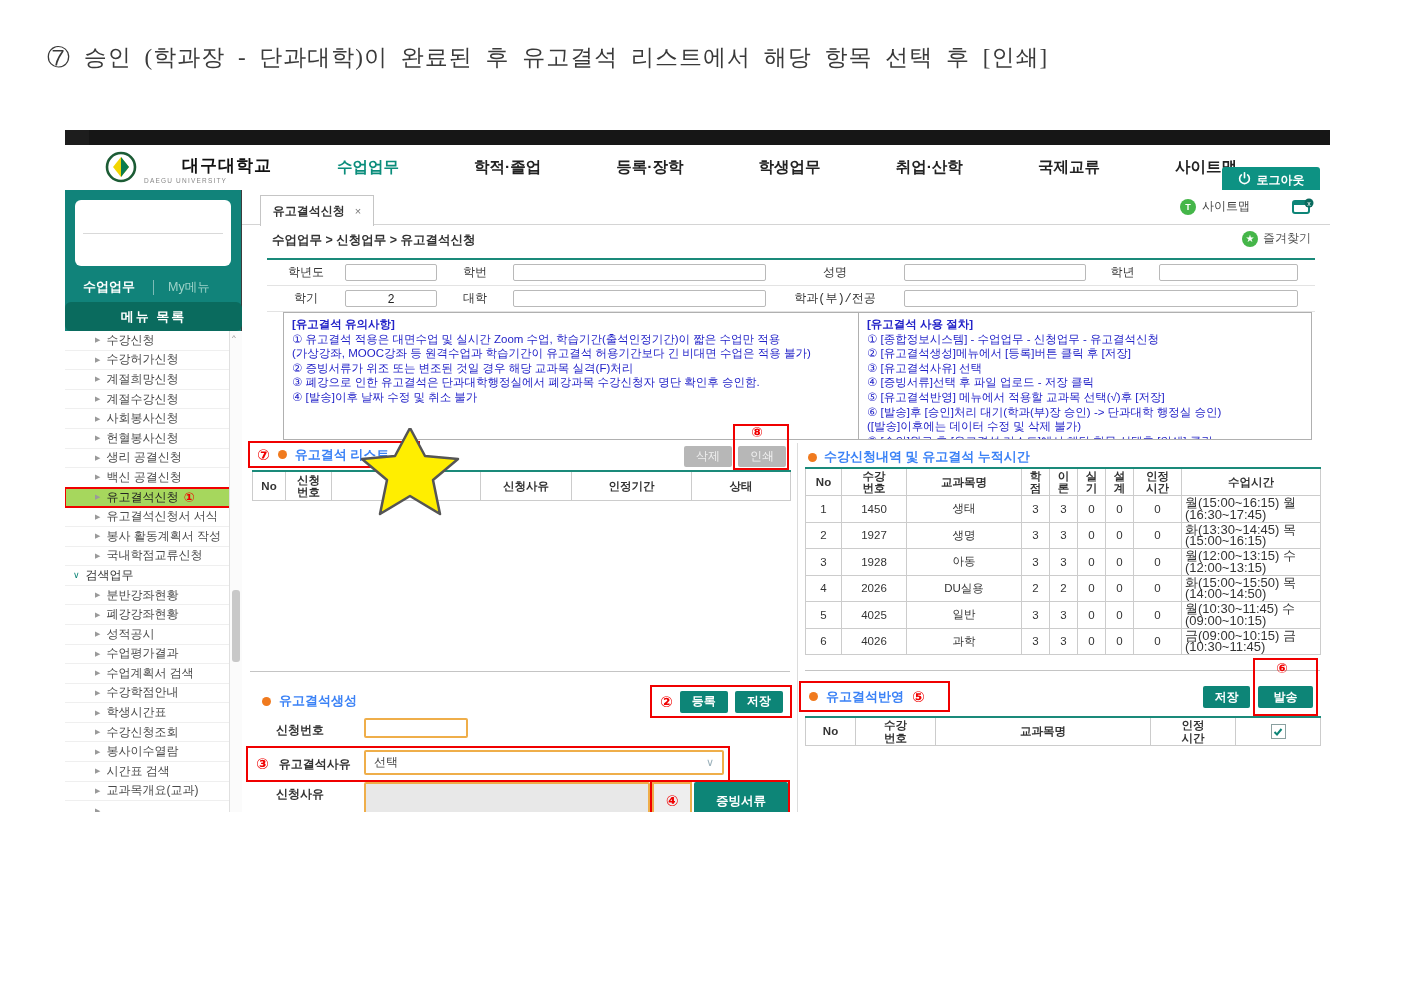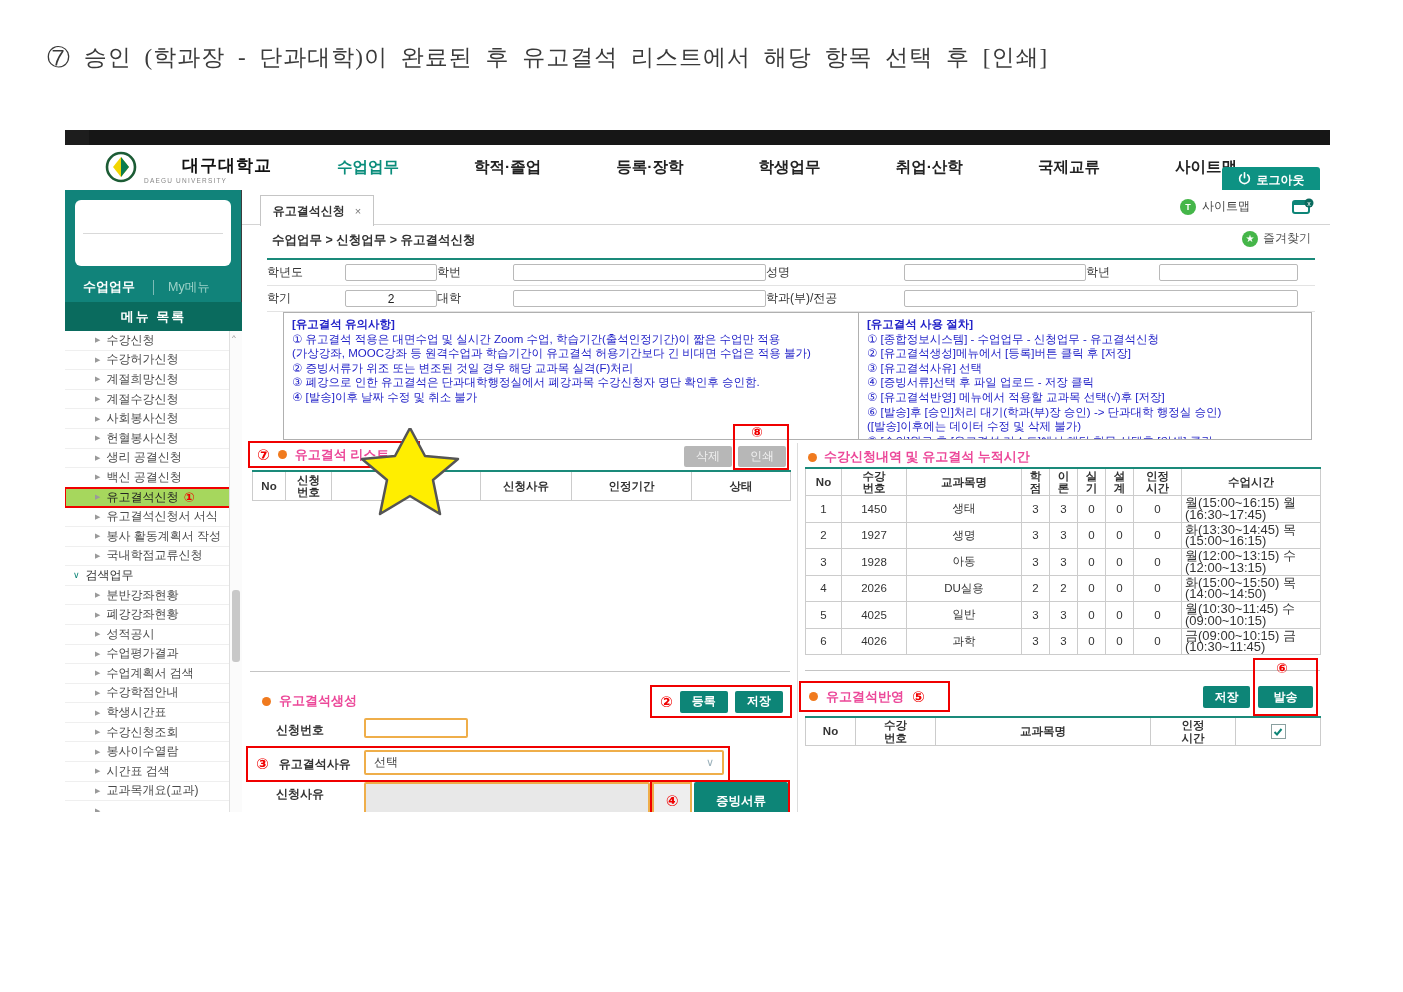--- a/index.html
+++ b/index.html
@@ -25,21 +25,21 @@
   #logout-btn{left:1157px;top:22px;width:98px;height:26px;background:#0d9283;color:#fff;font-size:12px;font-weight:bold;border-radius:3px;display:flex;align-items:center;justify-content:center;gap:6px;}
 
   
   #sidebar{left:0;top:60px;width:177px;height:622px;background:#11837a;border-right:1px solid #3c3c3c;box-sizing:border-box;}
   #profile-box{left:10px;top:10px;width:156px;height:66px;background:#fff;border-radius:6px;}
   #profile-box .mid-line{position:absolute;left:8px;right:8px;top:33px;border-top:1px solid #d9d9d9;}
   #side-tabs{left:0;top:82px;width:177px;height:30px;display:flex;align-items:center;}
   #side-tab-main{margin-left:18px;color:#fff;font-size:13px;font-weight:bold;}
   #side-tab-divider{width:1px;height:15px;background:rgba(255,255,255,.45);margin:0 14px 0 18px;}
   #side-tab-my{color:#9ed3c9;font-size:12.5px;}
-  #menu-header{left:0;top:112px;width:177px;height:29px;background:#0a6b5e;color:#fff;font-size:13px;font-weight:bold;display:flex;align-items:center;justify-content:center;letter-spacing:2px;}
+  #menu-header{left:0;top:112px;width:177px;height:29px;background:#0a6b5e;color:#fff;font-size:13px;font-weight:bold;display:flex;align-items:center;justify-content:center;letter-spacing:2px;border-radius:6px;}
   #menu-list{left:0;top:141px;width:177px;height:481px;background:#fff;overflow:hidden;}
   .menu-item{height:19.6px;box-sizing:border-box;border-bottom:1px solid #efefef;display:flex;align-items:center;font-size:12px;color:#4a4a4a;padding-left:30px;position:relative;cursor:pointer;white-space:nowrap;}
   .menu-item .tri{color:#9a9a9a;font-size:7px;margin-right:6px;}
   .menu-item.group{padding-left:8px;color:#333;}
   .menu-item.group .tri{color:#0d8577;font-size:9px;margin-right:6px;}
   .menu-item.active{background:#a6d75d;color:#222;outline:2px solid #f00000;outline-offset:-1px;}
   .menu-annot{color:#f00000;font-size:13px;margin-left:5px;font-weight:bold;}
   #side-scroll{left:164px;top:141px;width:13px;height:481px;background:#fbfbfb;border-left:1px solid #e0e0e0;box-sizing:border-box;}
   #side-scroll .up{position:absolute;top:2px;left:2px;font-size:8px;color:#888;}
   #side-scroll .thumb{position:absolute;left:2px;top:259px;width:8px;height:72px;background:#c8c8c8;border-radius:3px;}
@@ -53,33 +53,33 @@
   .green-circle{width:16px;height:16px;border-radius:50%;background:#45b649;color:#fff;font-size:9px;display:flex;align-items:center;justify-content:center;font-weight:bold;}
   #window-icon{left:1050px;top:8px;}
   #crumb-row{left:0;top:35px;width:1088px;height:28px;}
   #breadcrumb{left:30px;top:7px;font-size:12.5px;font-weight:bold;color:#333;}
   #favorite-link{left:1000px;top:5px;display:flex;align-items:center;gap:5px;font-size:12px;color:#555;}
   .star-circle{width:16px;height:16px;border-radius:50%;background:#45b649;color:#fff;font-size:10px;display:flex;align-items:center;justify-content:center;}
 
   
   #student-form{left:25px;top:68px;width:1048px;border-top:2px solid #1a8a7a;}
   .sf-row{display:flex;align-items:center;height:25px;border-bottom:1px solid #e3e3e3;font-size:12px;color:#333;}
-  .sf-label{box-sizing:border-box;}
+  .sf-label{text-align:center;box-sizing:border-box;font-family:Liberation Mono, monospace;}
   .sf-input{height:17px;border:1px solid #b9b9b9;border-radius:2px;background:#fff;box-sizing:border-box;font-size:12px;display:flex;align-items:center;justify-content:center;color:#222;}
 
   
   #notice-wrap{left:41px;top:122px;width:1029px;height:128px;border:1px solid #b0b0b0;box-sizing:border-box;display:flex;}
   .notice-col{padding:4px 8px;color:#2323c8;font-size:11.5px;line-height:14.6px;font-weight:500;white-space:nowrap;overflow:hidden;}
   #notice-left{width:558px;}
   #notice-right{flex:1;border-left:1px solid #b0b0b0;}
   .notice-title{font-weight:bold;}
 
   
   .bullet{width:9px;height:9px;border-radius:50%;background:#f07a1e;display:inline-block;}
-  .sec-title{font-size:13px;font-weight:bold;color:#ec4899;}
+  .sec-title{font-size:13px;font-weight:bold;color:#3b82f6;}
   .annot{color:#f00000;font-weight:bold;font-size:15px;font-family:"DejaVu Sans",sans-serif;}
   .red-box{border:2px solid #f00000;box-sizing:border-box;}
   .btn-teal{background:#0d8577;color:#fff;font-size:12px;font-weight:bold;border-radius:2px;display:flex;align-items:center;justify-content:center;cursor:pointer;}
   .btn-gray{background:#b7b7b7;color:#efefef;font-size:12px;border-radius:2px;display:flex;align-items:center;justify-content:center;cursor:pointer;}
   table{border-collapse:collapse;table-layout:fixed;}
   th,td{border:1px solid #ccc;font-size:11.5px;color:#333;text-align:center;padding:0;overflow:hidden;}
   th{font-weight:bold;white-space:pre-line;line-height:12.5px;background:#fff;}
   .teal-top{border-top:2px solid #1a8a7a;}
 
   

